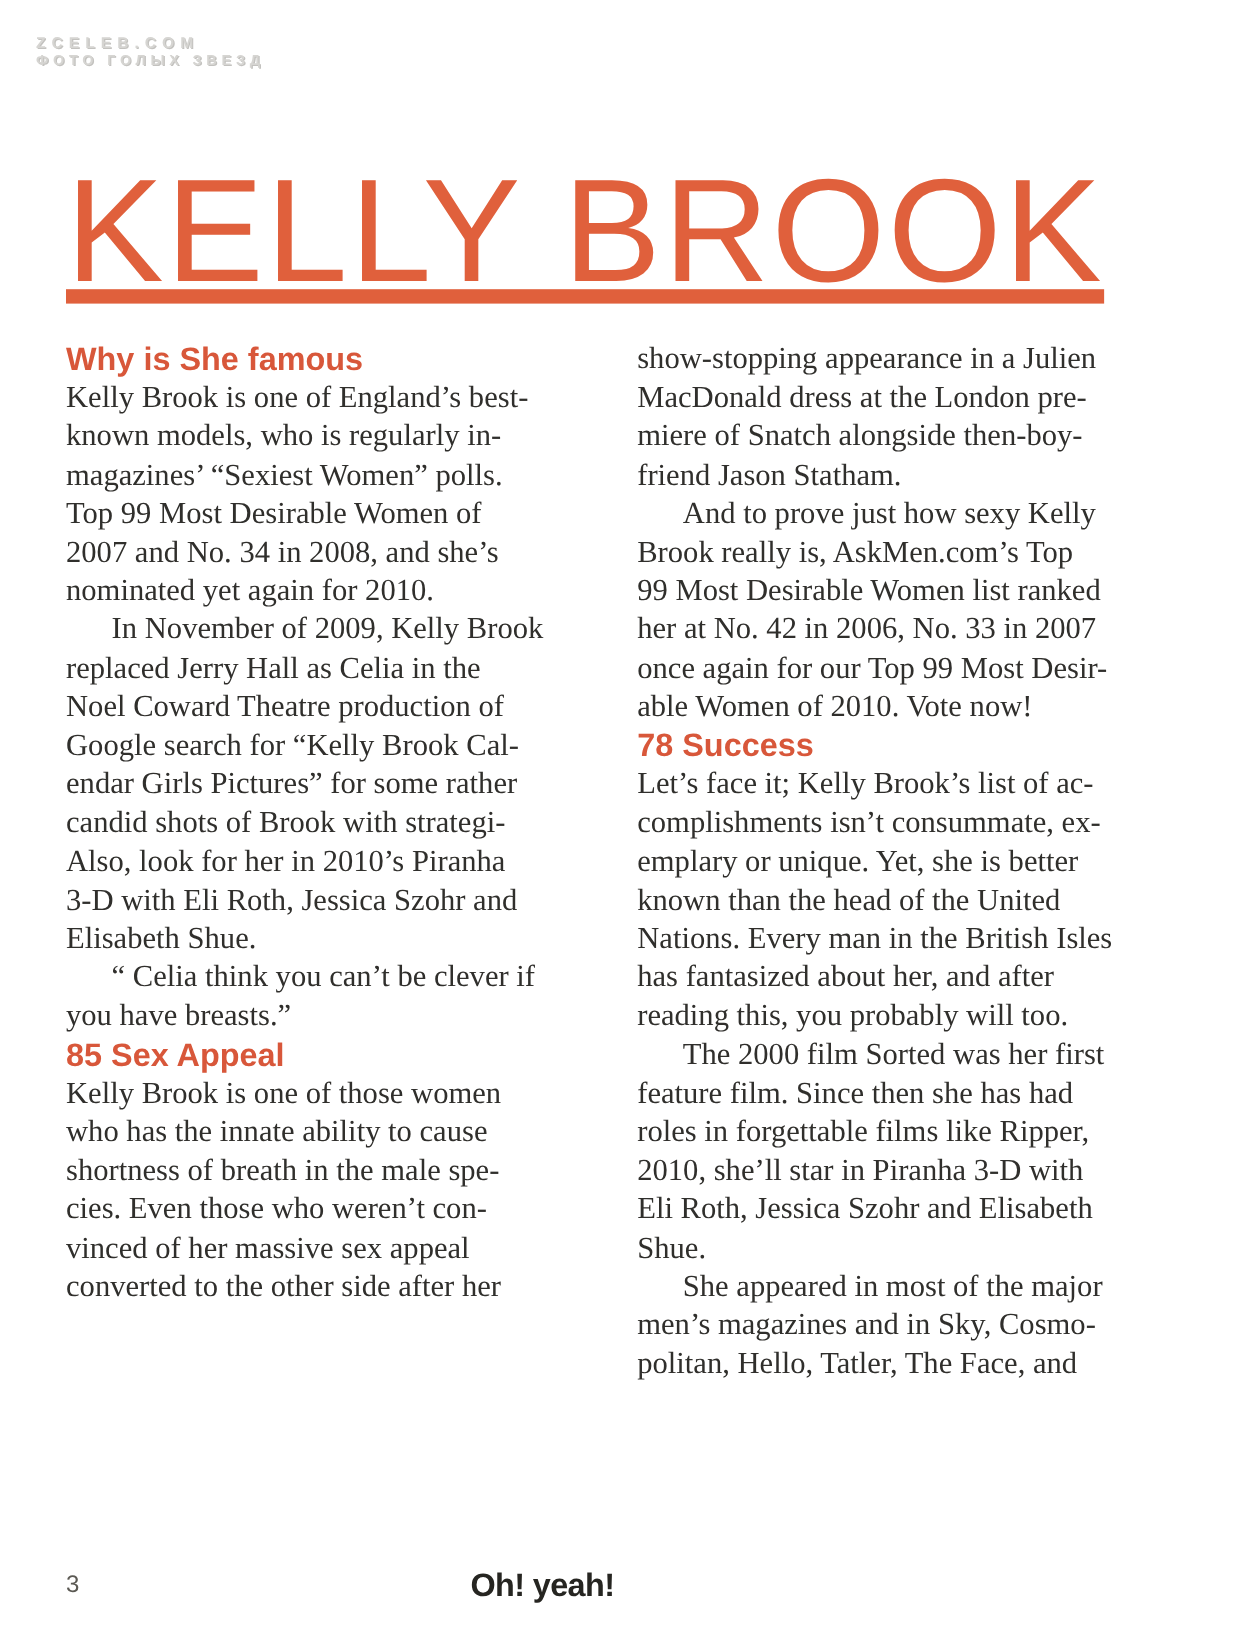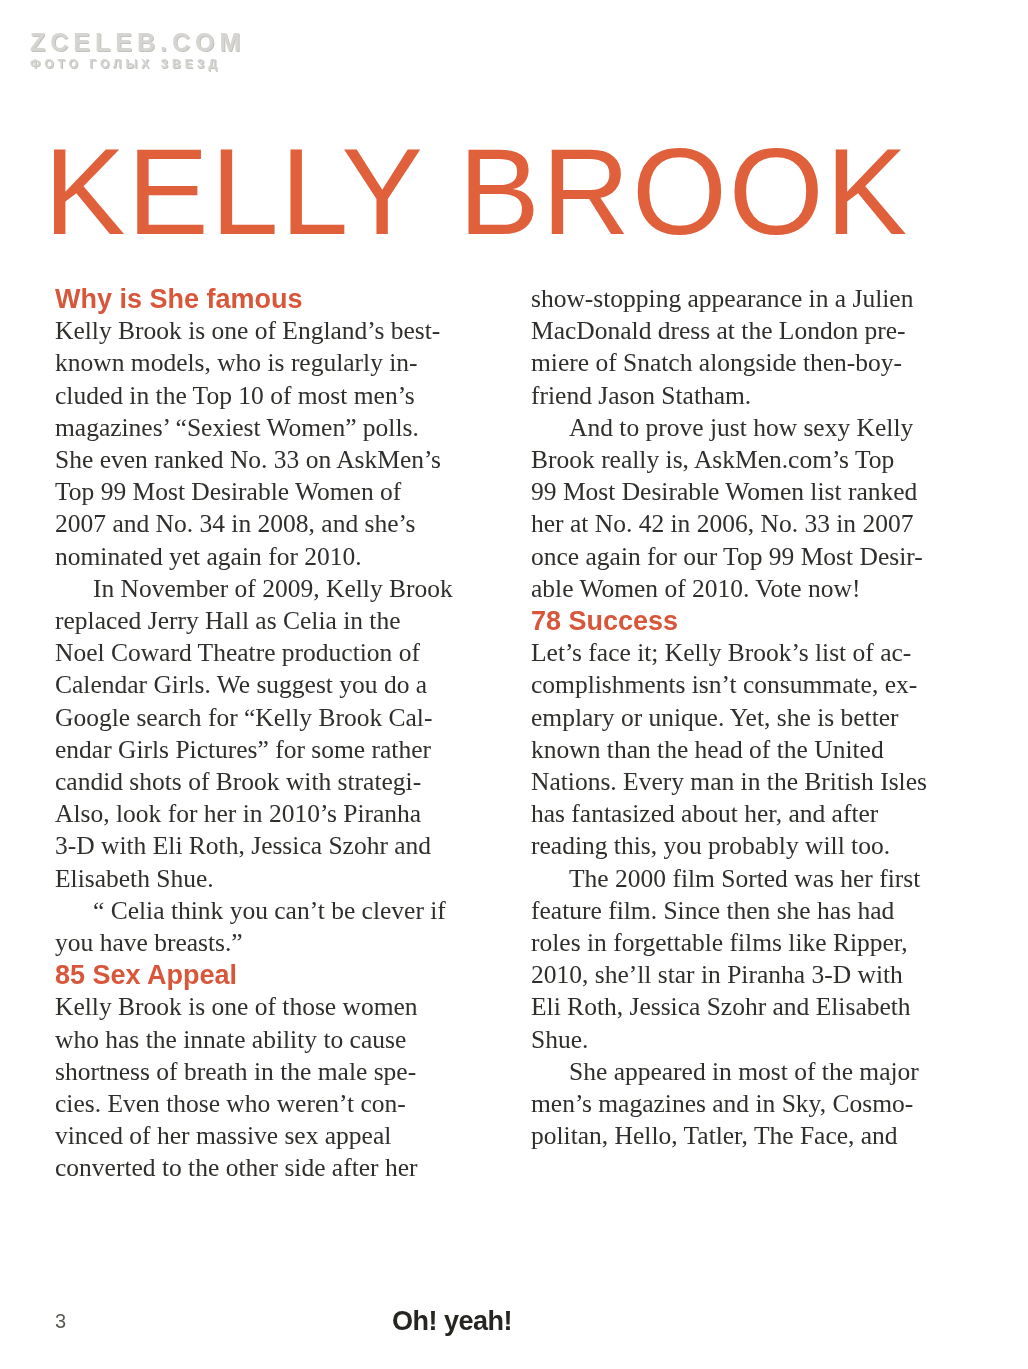--- a/index.html
+++ b/index.html
@@ -23,41 +23,42 @@
     position: absolute;
     left: 30px;
     top: 28px;
     color: var(--watermark);
     font-family: "Liberation Sans", sans-serif;
     font-weight: 700;
     text-shadow: 1px 1px 0 #c3c2bf, -1px -1px 0 #ffffff;
     user-select: none;
   }
   .watermark .wm-line1 {
-    font-size: 25px;
+    font-size: 13px;
     letter-spacing: 5px;
   }
   .watermark .wm-line2 {
     font-size: 12px;
     letter-spacing: 4px;
     margin-top: 0;
   }
 
   .page-title {
     position: absolute;
-    left: 44px;
+    left: 55px;
     top: 131px;
     width: 930px;
     font-family: "Liberation Sans", sans-serif;
     font-weight: 400;
     font-size: 122px;
     line-height: 1;
     letter-spacing: 2px;
     color: var(--title-color);
     white-space: nowrap;
+    text-decoration: underline;
   }
 
   .article {
     position: absolute;
     left: 55px;
     top: 283px;
     width: 932px;
     display: flex;
     gap: 21px;
     color: var(--body-text);
@@ -106,32 +107,29 @@
 </div>
 
 <h1 class="page-title">KELLY BROOK</h1>
 
 <div class="article">
   <div class="column" id="left-col">
       <div class="heading">Why is She famous</div>
       <div class="paragraph">
         <div class="line">Kelly Brook is one of England’s best-</div>
         <div class="line">known models, who is regularly in-</div>
-        <div class="line">cluded in the Top 10 of most men’s</div>
         <div class="line">magazines’ “Sexiest Women” polls.</div>
-        <div class="line">She even ranked No. 33 on AskMen’s</div>
         <div class="line">Top 99 Most Desirable Women of</div>
         <div class="line">2007 and No. 34 in 2008, and she’s</div>
         <div class="line">nominated yet again for 2010.</div>
       </div>
       <div class="paragraph">
         <div class="line indent">In November of 2009, Kelly Brook</div>
         <div class="line">replaced Jerry Hall as Celia in the</div>
         <div class="line">Noel Coward Theatre production of</div>
-        <div class="line">Calendar Girls. We suggest you do a</div>
         <div class="line">Google search for “Kelly Brook Cal-</div>
         <div class="line">endar Girls Pictures” for some rather</div>
         <div class="line">candid shots of Brook with strategi-</div>
         <div class="line">Also, look for her in 2010’s Piranha</div>
         <div class="line">3-D with Eli Roth, Jessica Szohr and</div>
         <div class="line">Elisabeth Shue.</div>
       </div>
       <div class="paragraph">
         <div class="line indent">“ Celia think you can’t be clever if</div>
         <div class="line">you have breasts.”</div>

